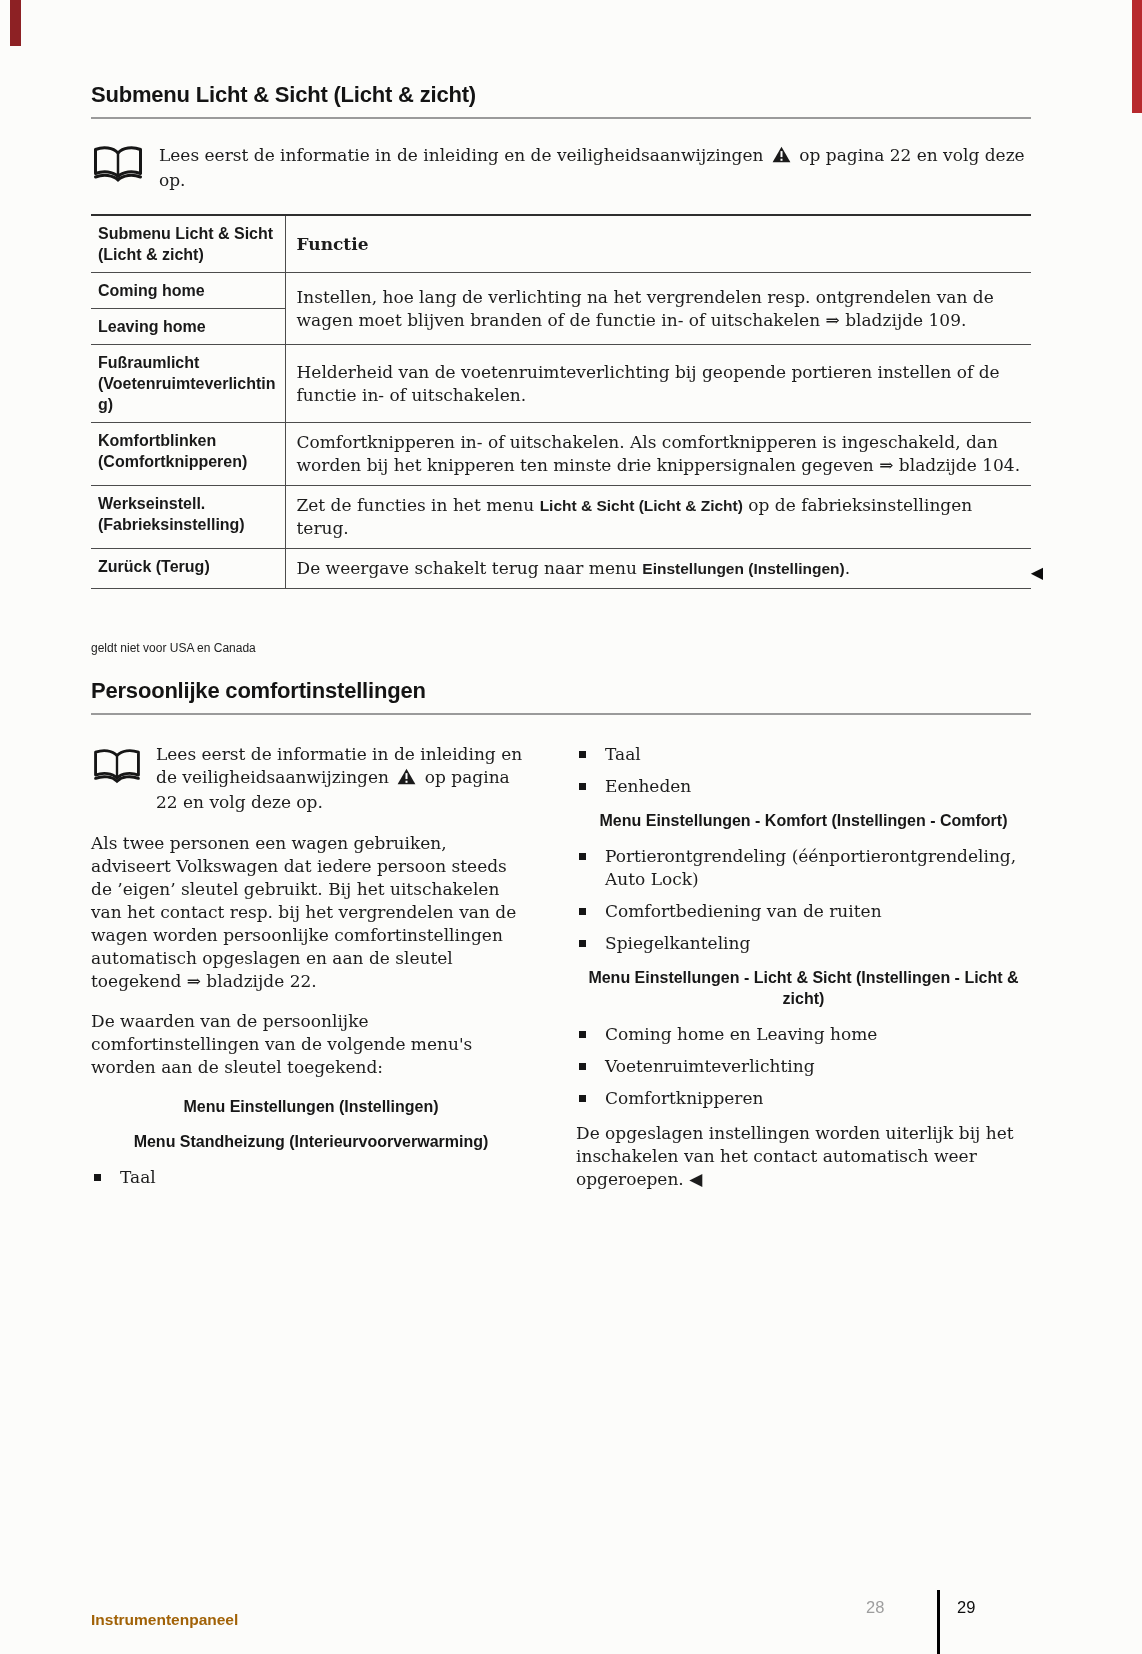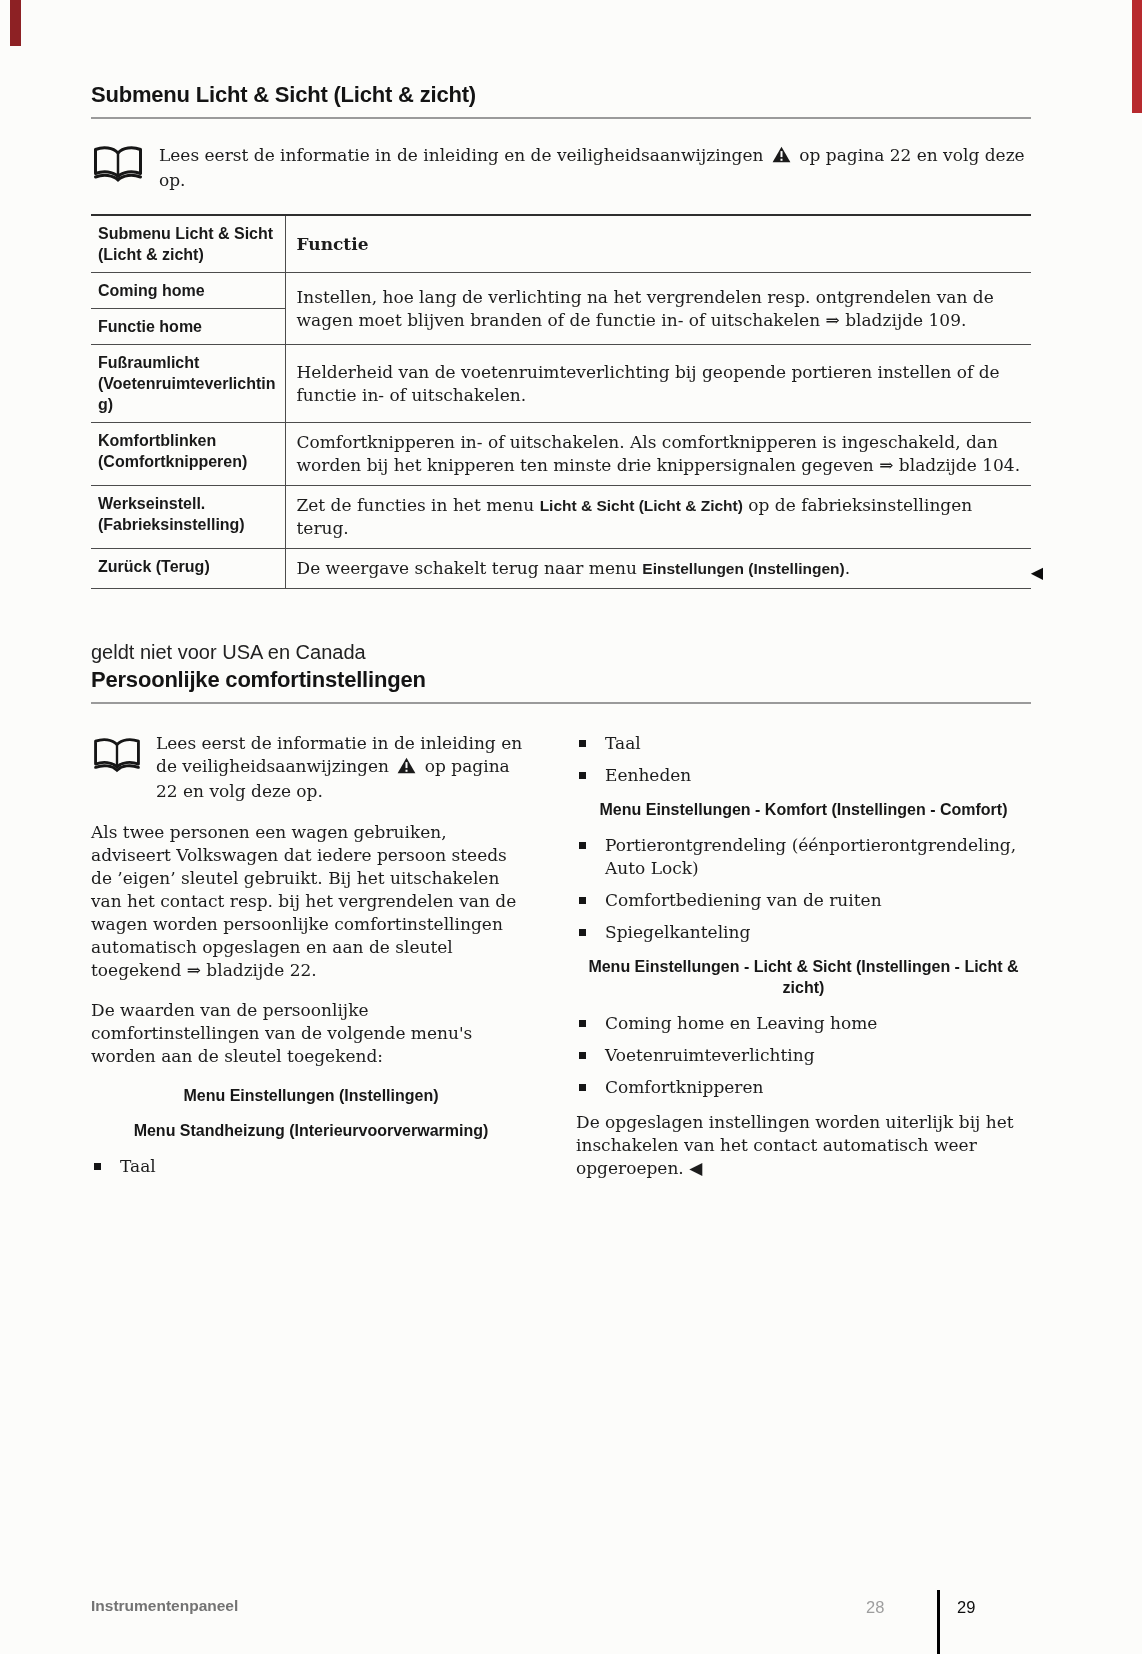--- a/index.html
+++ b/index.html
@@ -78,23 +78,23 @@
     position: absolute;
     right: -12px;
     bottom: 7px;
     font-family: "DejaVu Sans", sans-serif;
     font-size: 16px;
     color: #0c0c0c;
   }
 
   .region-note {
     font-family: "Liberation Sans", sans-serif;
-    font-size: 20px;
+    font-size: 12px;
     color: #222;
-    margin: 52px 0 3px 0;
+    margin: 52px 0 23px 0;
   }
 
   .cols { display: flex; gap: 45px; margin-top: 28px; }
   .col-l { width: 440px; }
   .col-r { width: 455px; }
 
   .note2 { font-size: 17px; line-height: 23px; margin: 0 0 18px 0; }
   .note2 .bookfloat { float: left; margin: 3px 13px 2px 0; }
   .clearfix::after { content: ""; display: block; clear: both; }
 
@@ -112,23 +112,23 @@
   ul.sq li { position: relative; padding-left: 29px; margin-bottom: 9px; }
   ul.sq li::before {
     content: "";
     position: absolute;
     left: 3px; top: 8px;
     width: 7px; height: 7px;
     background: #151515;
   }
 
   .footer-label {
-    position: absolute; left: 91px; bottom: 39px;
-    font-family: "Liberation Sans", sans-serif;
-    font-weight: 700; font-size: 15.5px; color: #737373;
+    position: absolute; left: 91px; bottom: 25px;
+    font-family: "Liberation Sans", sans-serif;
+    font-weight: 700; font-size: 15.5px; color: #a16207;
   }
   .page-prev {
     position: absolute; left: 866px; bottom: 37px;
     font-family: "Liberation Sans", sans-serif;
     font-size: 16.5px; color: #9d9d9d;
   }
   .page-bar { position: absolute; left: 937px; bottom: 0; width: 3px; height: 64px; background: #000; }
   .page-cur {
     position: absolute; left: 957px; bottom: 37px;
     font-family: "Liberation Sans", sans-serif;
@@ -174,21 +174,21 @@
         <tbody>
             <tr>
           <th class="label-col">Submenu Licht &amp; Sicht (Licht &amp; zicht)</th>
           <th class="fn-col">Functie</th>
         </tr>
         <tr>
           <td class="label">Coming home</td>
           <td class="fn" rowspan="2">Instellen, hoe lang de verlichting na het vergrendelen resp. ontgrendelen van de wagen moet blijven branden of de functie in- of uitschakelen ⇒ bladzijde 109.</td>
         </tr>
         <tr>
-          <td class="label">Functie home</td>
+          <td class="label">Leaving home</td>
         </tr>
         <tr>
           <td class="label">Fußraumlicht (Voetenruimteverlichting)</td>
           <td class="fn">Helderheid van de voetenruimteverlichting bij geopende portieren instellen of de functie in- of uitschakelen.</td>
         </tr>
         <tr>
           <td class="label">Komfortblinken (Comfortknipperen)</td>
           <td class="fn">Comfortknipperen in- of uitschakelen. Als comfortknipperen is ingeschakeld, dan worden bij het knipperen ten minste drie knippersignalen gegeven ⇒ bladzijde 104.</td>
         </tr>
         <tr>

